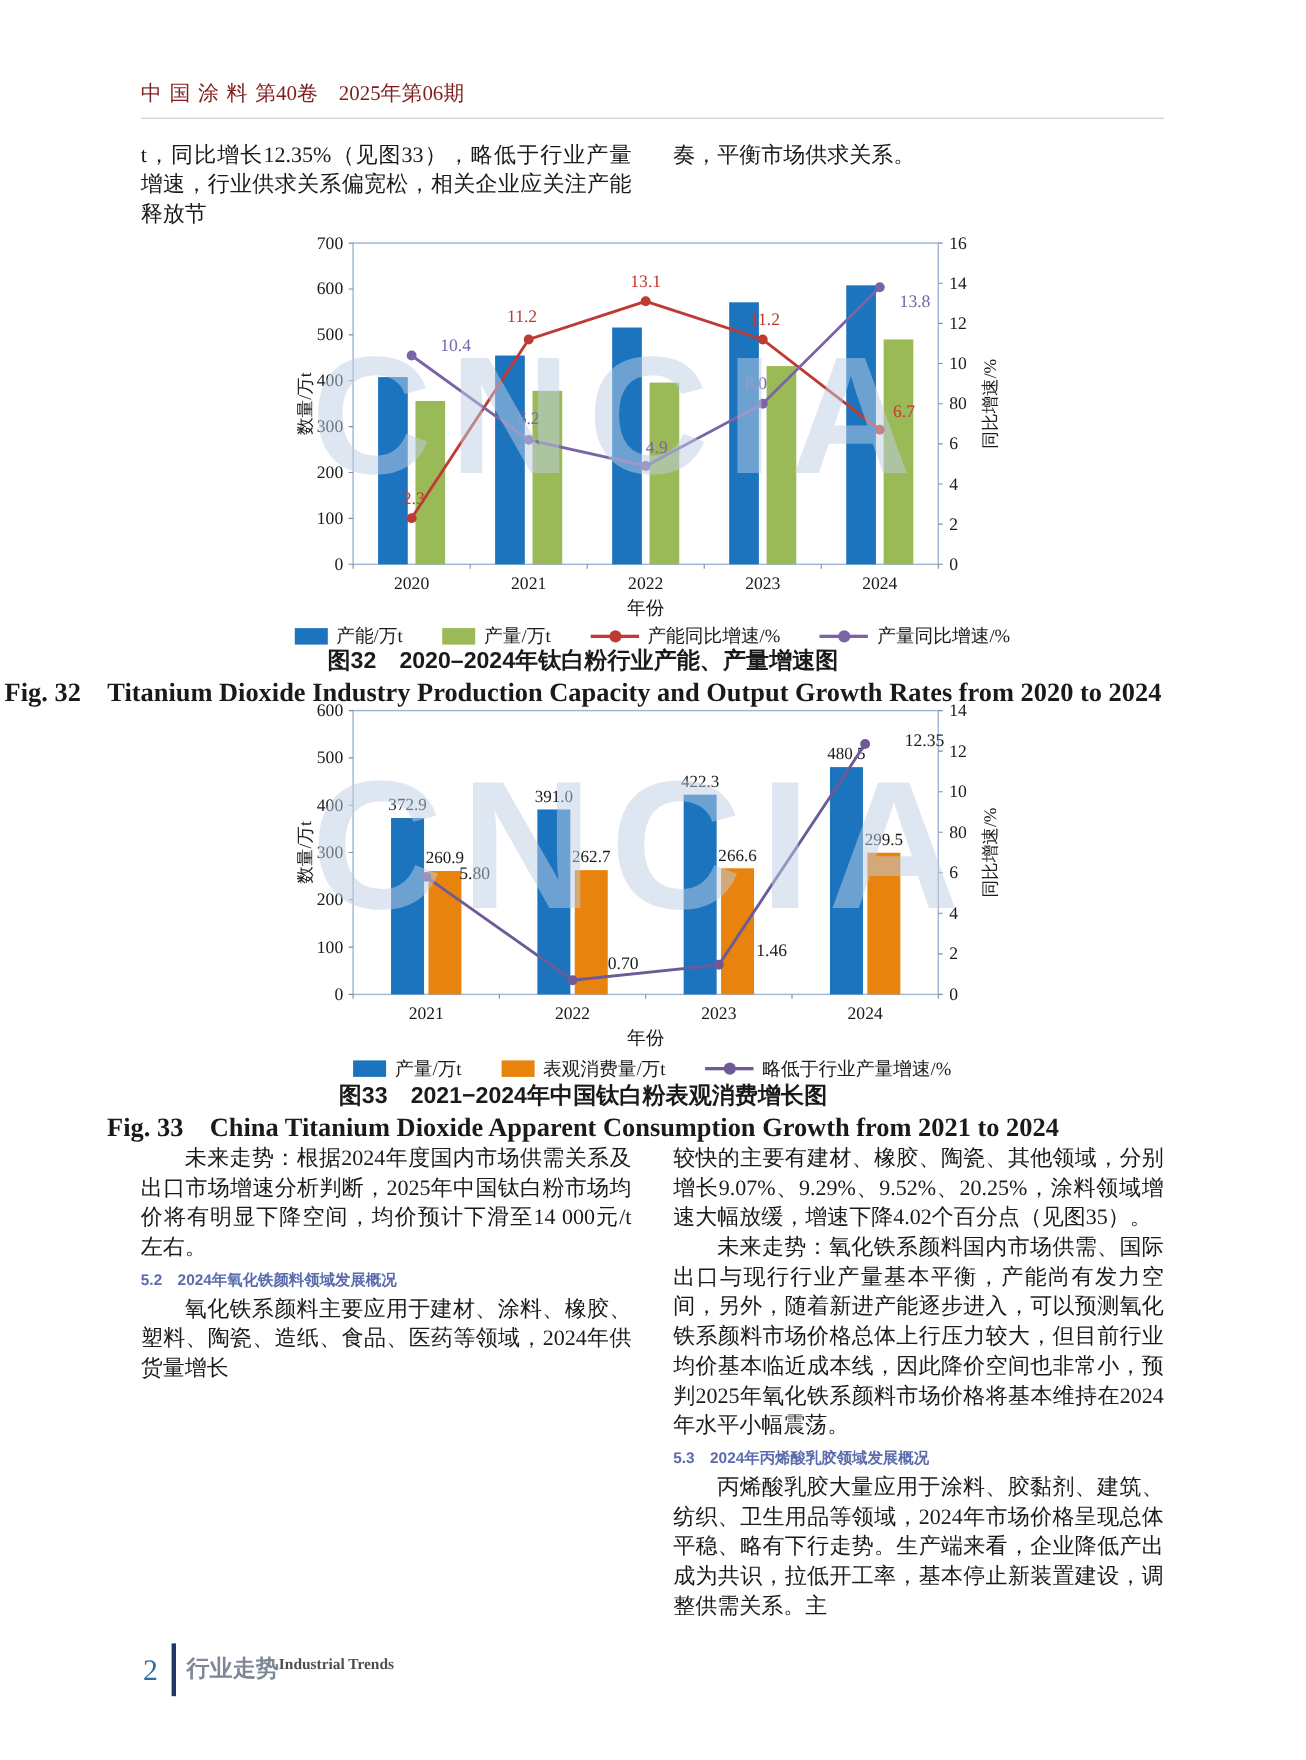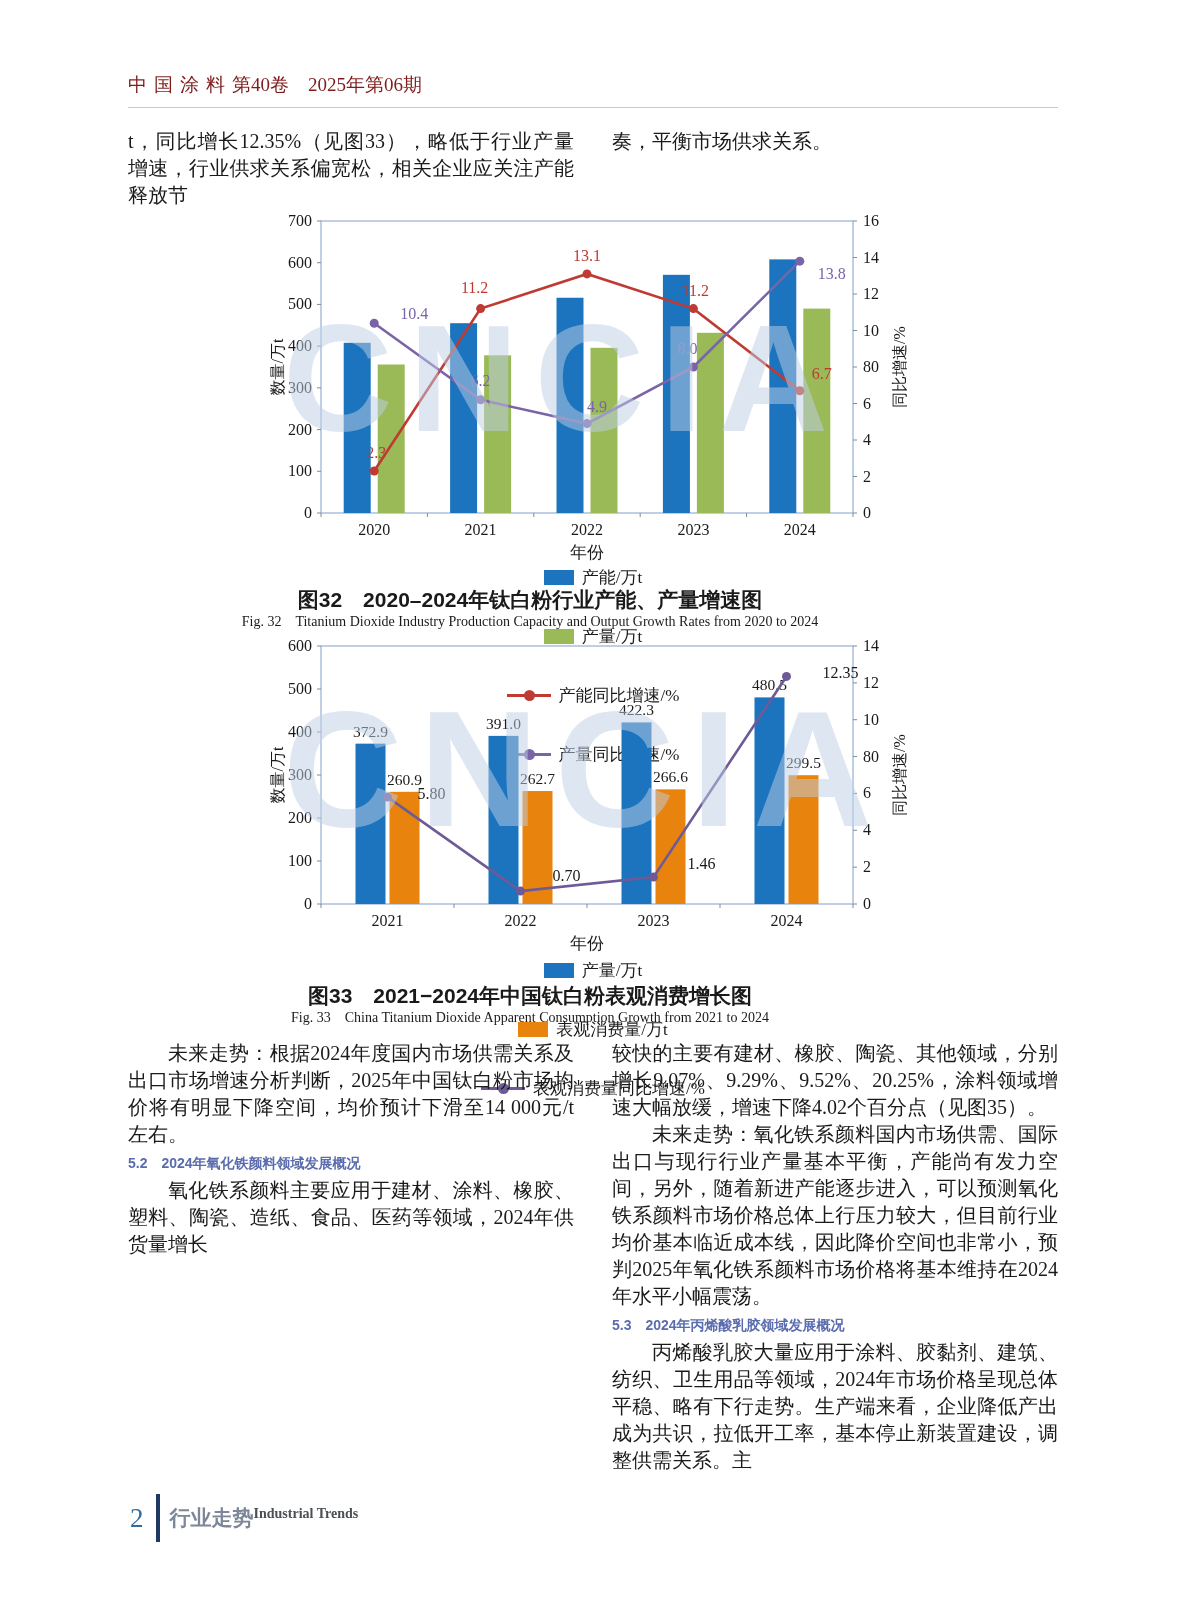--- a/index.html
+++ b/index.html
@@ -20,29 +20,29 @@
      font-size:14px;font-weight:bold;color:#5a6cae;line-height:1.3;}
   
   .fig{position:absolute;left:263px;width:660px;}
   .fig32{top:205px;}
   .fig33{top:636px;}
   .chartwrap{position:relative;}
   .watermark{position:absolute;left:20px;font-family:"Liberation Sans","DejaVu Sans",sans-serif;
              font-weight:bold;color:#bfcfe6;opacity:.5;letter-spacing:16px;pointer-events:none;z-index:3;}
   .wm32{top:86px;font-size:152px;}
   .wm33{top:38px;font-size:166px;}
-  .legend{display:flex;justify-content:center;align-items:center;gap:36px;font-size:17px;margin-top:1px;flex-direction:column;}
+  .legend{display:flex;justify-content:center;align-items:center;gap:36px;font-size:17px;margin-top:1px;}
   .legend-item{display:flex;align-items:center;}
   .sw{width:30px;height:15px;display:inline-block;margin-right:8px;}
   .lnwrap{position:relative;width:44px;height:11px;margin-right:8px;display:inline-block;}
   .ln{position:absolute;top:4px;left:0;width:44px;height:3px;}
   .dot{position:absolute;top:0;left:17px;width:11px;height:11px;border-radius:50%;}
   .cap{position:absolute;left:0;width:1060px;text-align:center;}
   .capzh{font-family:"Liberation Sans","DejaVu Sans",sans-serif;font-weight:bold;font-size:21px;}
-  .capen{font-weight:normal;font-size:14px;}
+  .capen{font-weight:bold;font-size:24px;}
   .cap32zh{top:586px;} .cap32en{top:613px;}
   .cap33zh{top:982px;} .cap33en{top:1009px;}
   
   .bodytext{position:absolute;left:128px;right:129px;top:1040px;}
   
   .footer{position:absolute;left:130px;top:1494px;display:flex;align-items:center;}
   .pagenum{font-size:27px;color:#2e6da4;margin-right:12px;}
   .vbar{width:4px;height:48px;background:#1f3864;margin-right:10px;}
   .sec{display:flex;flex-direction:row;justify-content:center;}
   .sec-zh{font-family:"Liberation Sans","DejaVu Sans",sans-serif;font-weight:bold;
@@ -260,21 +260,21 @@
         </span>
         <span class="legend-item">
           <span class="sw" style="background: rgb(232, 131, 13);"></span>
           <span>表观消费量/万t</span>
         </span>
         <span class="legend-item">
           <span class="lnwrap">
             <span class="ln" style="background: rgb(110, 90, 150);"></span>
             <span class="dot" style="background: rgb(110, 90, 150);"></span>
           </span>
-          <span>表观消费量同比增速/%</span>
+          <span>略低于行业产量增速/%</span>
         </span>
       </div>
   </div>
   <div class="cap capzh cap33zh">图33　2021−2024年中国钛白粉表观消费增长图</div>
   <div class="cap capen cap33en">Fig. 33　China Titanium Dioxide Apparent Consumption Growth from 2021 to 2024</div>
 
   <div class="bodytext cols">
     <div class="col">
       <p class="indent">未来走势：根据2024年度国内市场供需关系及出口市场增速分析判断，2025年中国钛白粉市场均价将有明显下降空间，均价预计下滑至14 000元/t左右。</p>
       <h3>5.2　2024年氧化铁颜料领域发展概况</h3>

